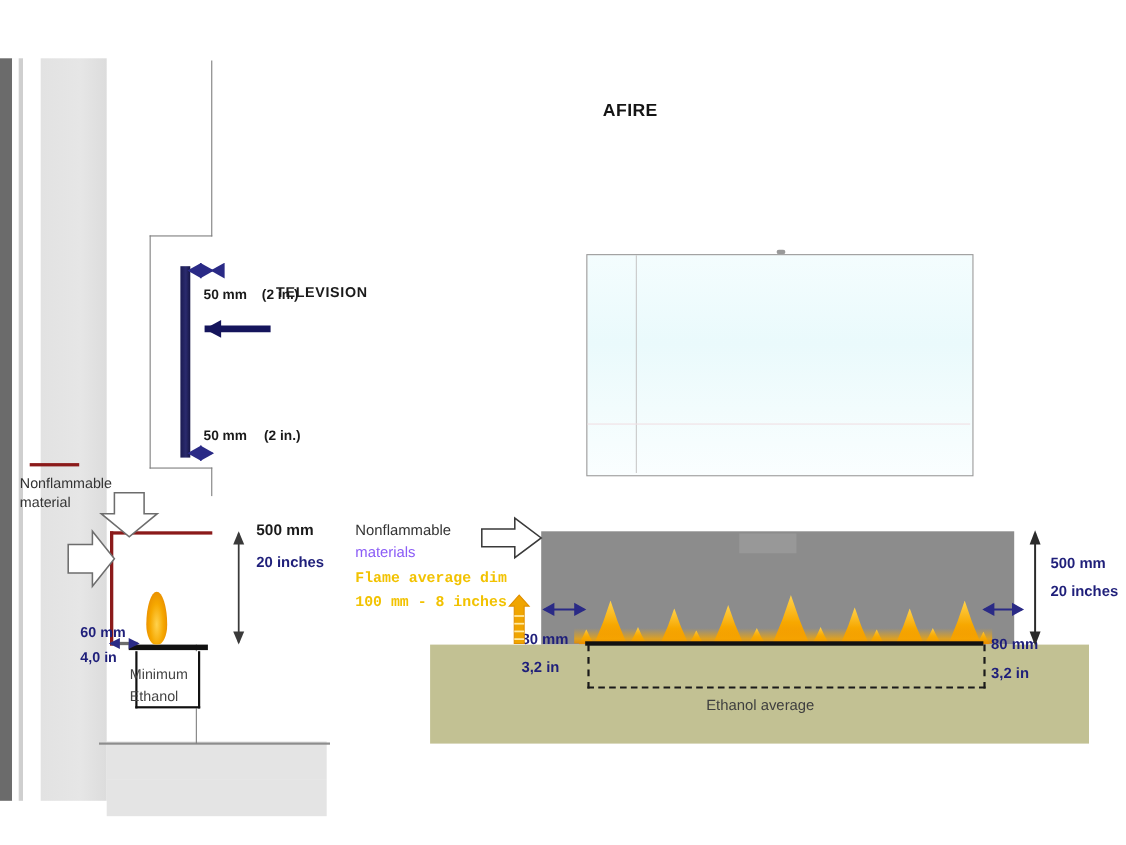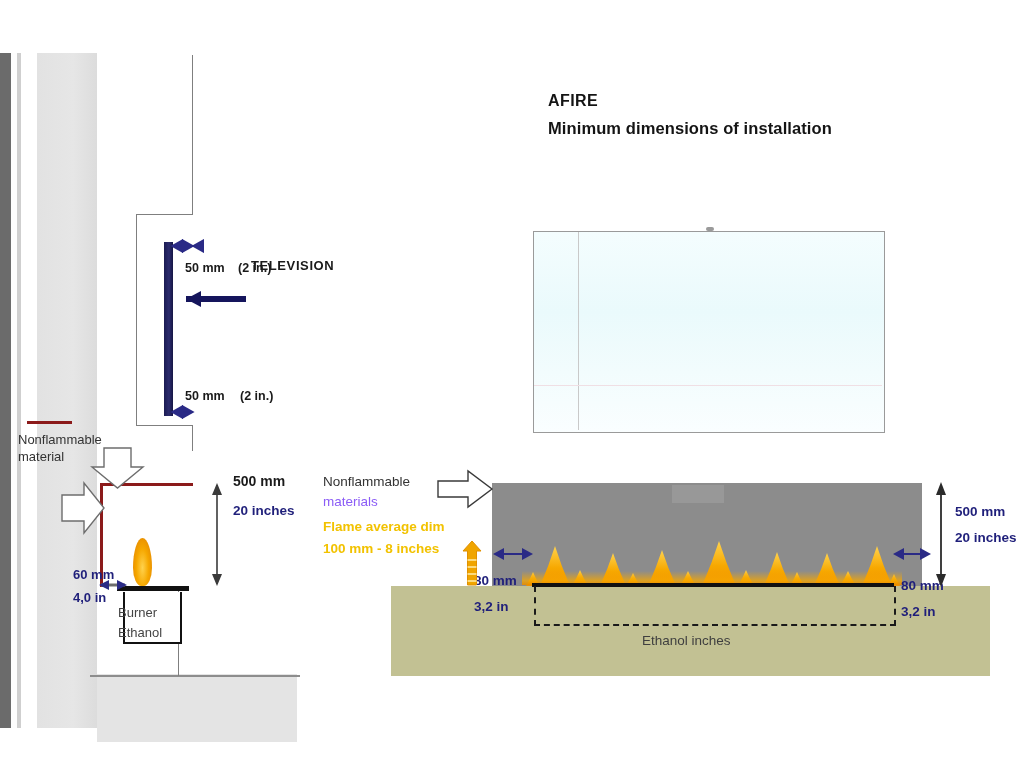--- a/index.html
+++ b/index.html
@@ -29,21 +29,21 @@
   .ln{position:absolute;background:#7f7f7f;}
   .ln-red{position:absolute;background:#8b1a1a;}
 
   
   .tv-panel{position:absolute;left:164px;top:209px;width:9px;height:174px;
             background:linear-gradient(90deg,#1b1b52 0%,#2b2b6e 55%,#161645 100%);}
 
   
   .dim{position:absolute;white-space:nowrap;font-weight:bold;color:#1a1a1a;}
   .dim-blue{position:absolute;white-space:nowrap;font-weight:bold;color:#1f1f7a;}
-  .dim-yellow{position:absolute;white-space:nowrap;font-weight:bold;color:#f2c200;}
+  .dim-yellow{position:absolute;white-space:nowrap;font-weight:bold;color:#f2c200;font-family:Liberation Mono, monospace;}
   .lbl{position:absolute;white-space:nowrap;color:#4a4a4a;}
 
   
   .burner-box{position:absolute;left:123px;top:559px;width:55px;height:50px;
               background:#ffffff;border:2px solid #111111;border-top:none;}
   .burner-top{position:absolute;left:117px;top:553px;width:72px;height:5px;background:#111111;}
   .flame-oval{position:absolute;left:133px;top:505px;width:19px;height:48px;
               border-radius:50% 50% 45% 45%/62% 62% 38% 38%;
               background:radial-gradient(ellipse at 50% 62%,#ffd24d 0%,#f6a800 45%,#e98f00 75%,#e08500 100%);}
 
@@ -122,25 +122,24 @@
     <div class="dim" style="left:240px;top:356px;font-size:12.5px;">(2 in.)</div>
 
     <div class="dim" style="left:251px;top:225px;font-size:13px;letter-spacing:.6px;">TELEVISION</div>
 
     <div class="dim" style="left:233px;top:440px;font-size:14px;">500 mm</div>
     <div class="dim-blue" style="left:233px;top:470px;font-size:13.5px;">20 inches</div>
 
     <div class="dim-blue" style="left:73px;top:534px;font-size:13px;text-align:right;">60 mm</div>
     <div class="dim-blue" style="left:73px;top:557px;font-size:13px;">4,0 in</div>
 
-    <div class="lbl" style="left:118px;top:572px;font-size:13px;color:#444;">Burner</div>
+    <div class="lbl" style="left:118px;top:572px;font-size:13px;color:#444;">Minimum</div>
     <div class="lbl" style="left:118px;top:592px;font-size:13px;color:#444;">Ethanol</div>
 
     <div class="title1" style="left:548px;top:59px;font-size:16px;letter-spacing:.4px;text-align:right;">AFIRE</div>
-    <div class="title2" style="left:548px;top:86px;font-size:16.5px;letter-spacing:.1px;">Minimum dimensions of installation</div>
 
     <div class="screen"></div>
     <div class="screen-seam"></div>
     <div class="screen-seam-h"></div>
     <div class="screen-nub"></div>
 
     <div class="grey-panel"></div>
     <div class="grey-spec"></div>
     <div class="khaki"></div>
 
@@ -174,21 +173,21 @@
 
     <div class="dim-blue" style="left:474px;top:540px;font-size:13.5px;">80 mm</div>
     <div class="dim-blue" style="left:474px;top:566px;font-size:13.5px;">3,2 in</div>
 
     <div class="dim-blue" style="left:901px;top:545px;font-size:13.5px;">80 mm</div>
     <div class="dim-blue" style="left:901px;top:571px;font-size:13.5px;">3,2 in</div>
 
     <div class="dim-blue" style="left:955px;top:471px;font-size:13.5px;">500 mm</div>
     <div class="dim-blue" style="left:955px;top:497px;font-size:13.5px;">20 inches</div>
 
-    <div class="lbl" style="left:642px;top:600px;font-size:13.5px;color:#3f3f3f;">Ethanol inches</div>
+    <div class="lbl" style="left:642px;top:600px;font-size:13.5px;color:#3f3f3f;">Ethanol average</div>
 
     <svg class="ov" viewBox="0 0 993 687">
       <defs>
         <marker id="nv" markerWidth="9" markerHeight="9" refX="7" refY="4.5" orient="auto">
           <path d="M0,0 L8,4.5 L0,9 z" fill="#2a2a86"></path>
         </marker>
         <marker id="nvs" markerWidth="9" markerHeight="9" refX="7" refY="4.5" orient="auto">
           <path d="M0,0 L8,4.5 L0,9 z" fill="#2a2a86"></path>
         </marker>
         <marker id="bk" markerWidth="9" markerHeight="9" refX="7" refY="4.5" orient="auto">

